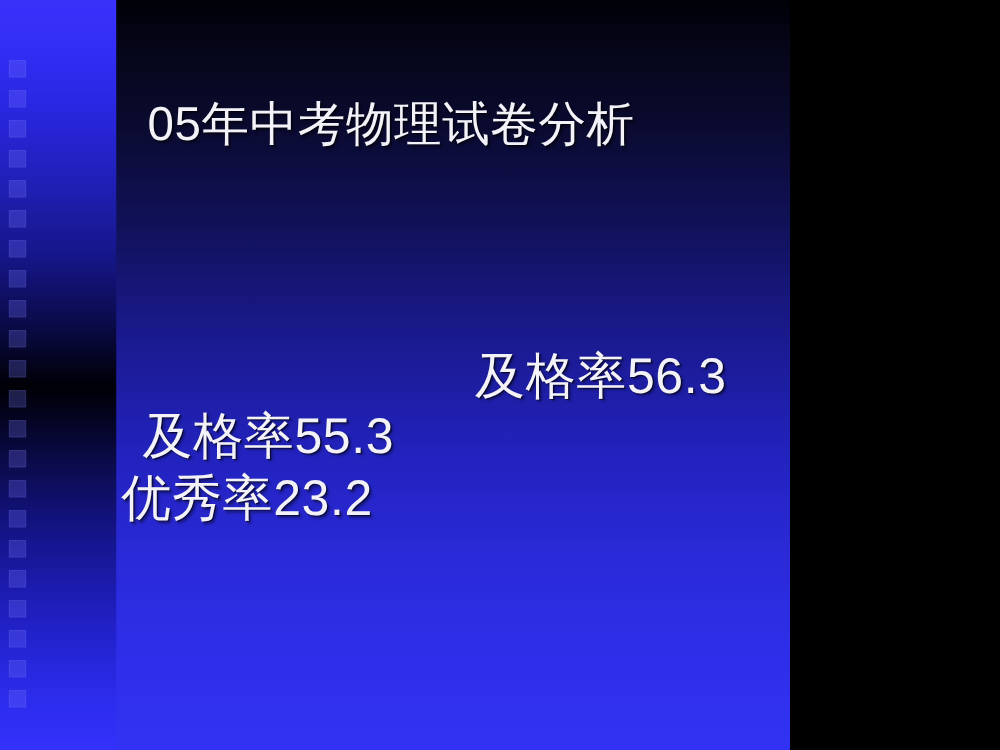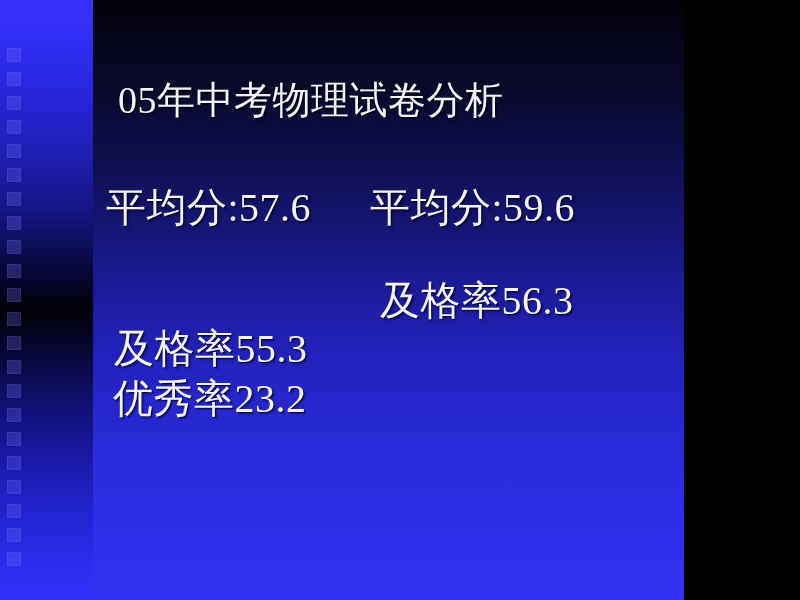--- a/index.html
+++ b/index.html
@@ -4,24 +4,24 @@
 <title>Slide</title>
 <style>
   html, body {
     margin: 0;
     padding: 0;
     background: #000;
   }
 
   #slide {
     position: relative;
-    width: 684px;
+    width: 632px;
     height: 600px;
     overflow: hidden;
-    font-family: Liberation Serif, serif;
+    font-family: Liberation Sans, sans-serif;
     
     background: linear-gradient(to bottom,
         #000007 0%,
         #050518 6%,
         #0a0a2e 16%,
         #11115a 30%,
         #1a1a8f 45%,
         #2222bd 60%,
         #2a2ad8 74%,
         #2e2ee8 86%,
@@ -103,21 +103,21 @@
     line-height: 50px;
   }
 
   
   #stat-avg-left   { left: 106px; top: 183px; }
   #stat-avg-right  { left: 370px; top: 183px; }
   
   #stat-pass-left  { left: 114px; top: 276px; margin-top: 48px; }
   #stat-pass-right { left: 380px; top: 276px; }
   
-  #stat-exc-left   { left: 113px; top: 374px; text-align: right; }
+  #stat-exc-left   { left: 97px; top: 374px; text-align: right; }
   #stat-exc-right  { left: 388px; top: 368px; }
 </style>
 </head>
 <body>
 
 <div id="slide">
 
   <div id="left-band"></div>
 
   <div id="film-strip">
@@ -142,23 +142,21 @@
       <div class="hole" style="top: 480px;"></div>
       <div class="hole" style="top: 504px;"></div>
       <div class="hole" style="top: 528px;"></div>
       <div class="hole" style="top: 552px;"></div>
     </div>
 
   <div id="content">
 
     <div id="title" class="slide-text">05年中考物理试卷分析</div>
 
-    <div id="stat-avg-left" class="slide-text stat">平均分:57.6</div>
 
-    <div id="stat-avg-right" class="slide-text stat">平均分:59.6</div>
 
     <div id="stat-pass-left" class="slide-text stat">及格率55.3</div>
 
     <div id="stat-pass-right" class="slide-text stat">及格率56.3</div>
 
     <div id="stat-exc-left" class="slide-text stat">优秀率23.2</div>
 
 
   </div>
 </div>

